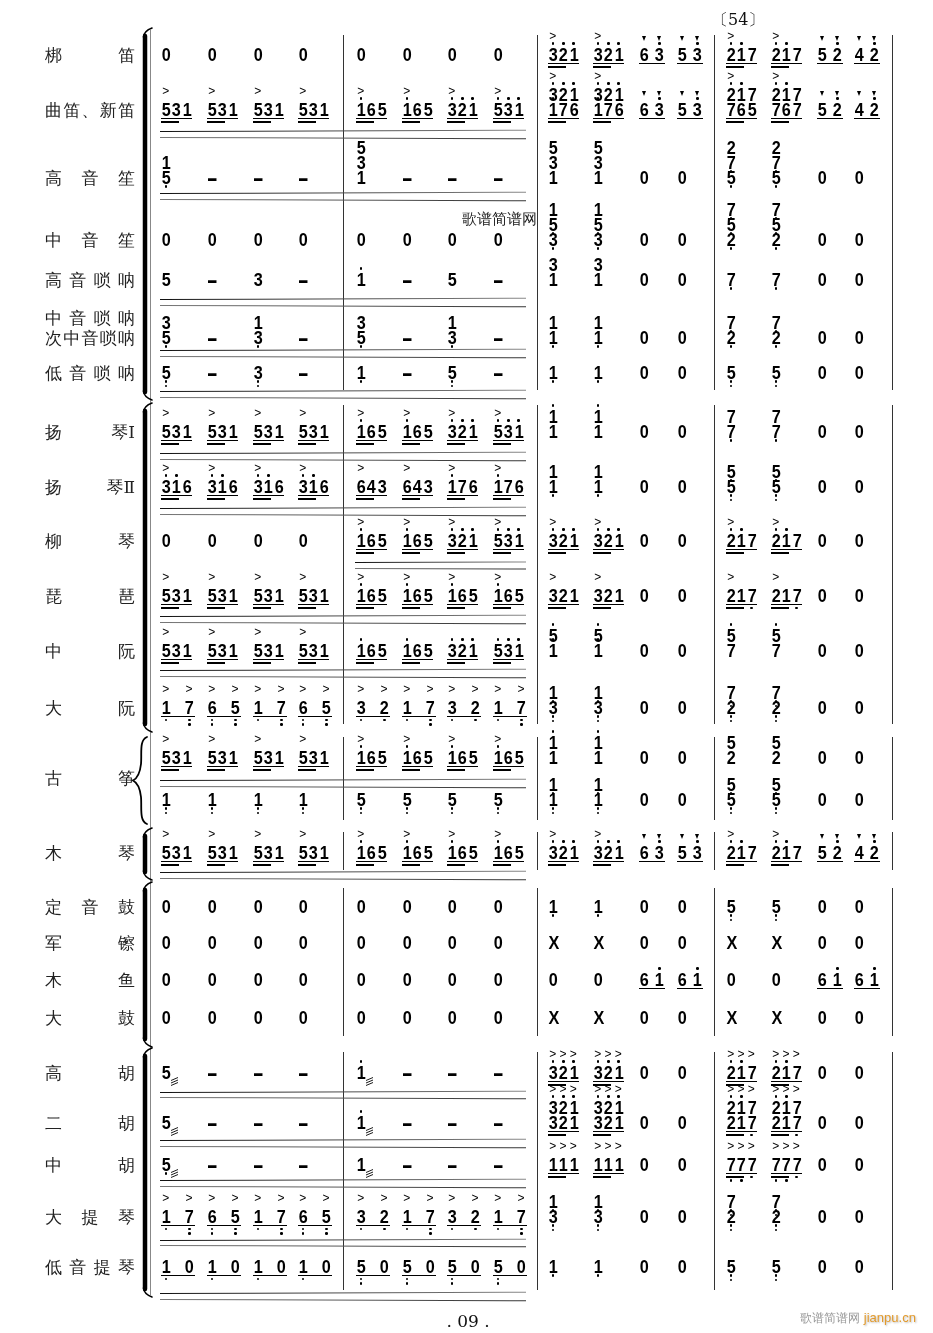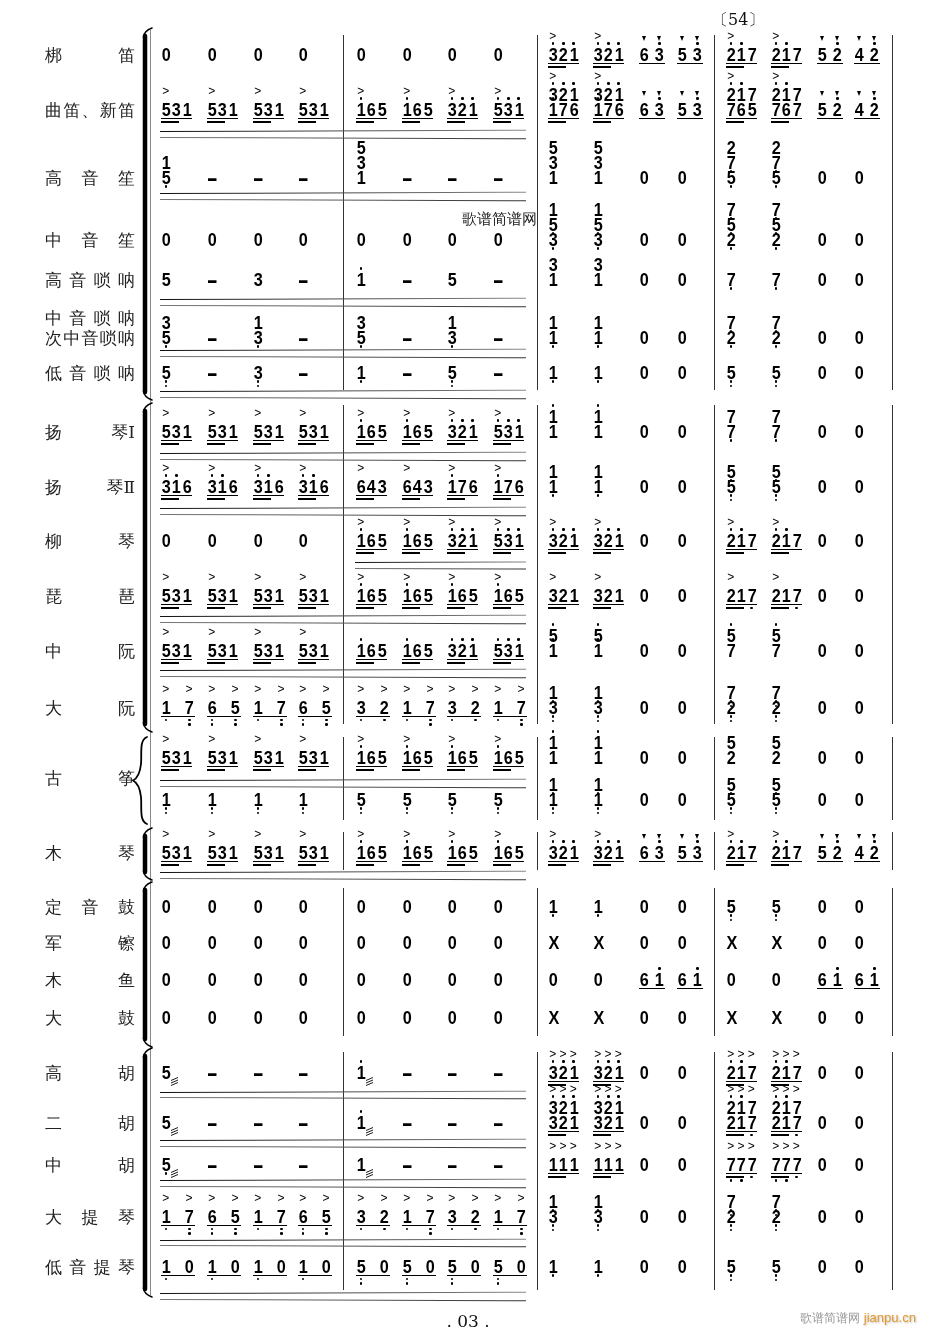--- a/index.html
+++ b/index.html
@@ -61,21 +61,21 @@
       <g>
         <line x1="145" y1="1056" x2="145" y2="1289" stroke-width="4.5"></line>
         <path d="M143.5,1057 Q144,1051 152,1048" stroke-width="1.6"></path>
         <path d="M143.5,1288 Q144,1294 152,1297" stroke-width="1.6"></path>
       </g>
     </g>
   </svg>
 
   <div class="rehearsal">〔54〕</div>
   <div class="annot">歌谱简谱网</div>
-  <div class="pageno">. 03 .</div>
+  <div class="pageno">. 09 .</div>
   <div class="wm">
     <span>歌谱简谱网</span>
     <span class="wm-dom">jianpu.cn</span>
   </div>
 <div class="barline" style="left: 343px; top: 35px; height: 355px;"></div>
     <div class="barline" style="left: 537px; top: 35px; height: 355px;"></div>
     <div class="barline" style="left: 714px; top: 35px; height: 355px;"></div>
     <div class="barline" style="left: 892px; top: 35px; height: 355px;"></div>
     <div class="barline" style="left: 343px; top: 405px; height: 319px;"></div>
     <div class="barline" style="left: 537px; top: 405px; height: 319px;"></div>

